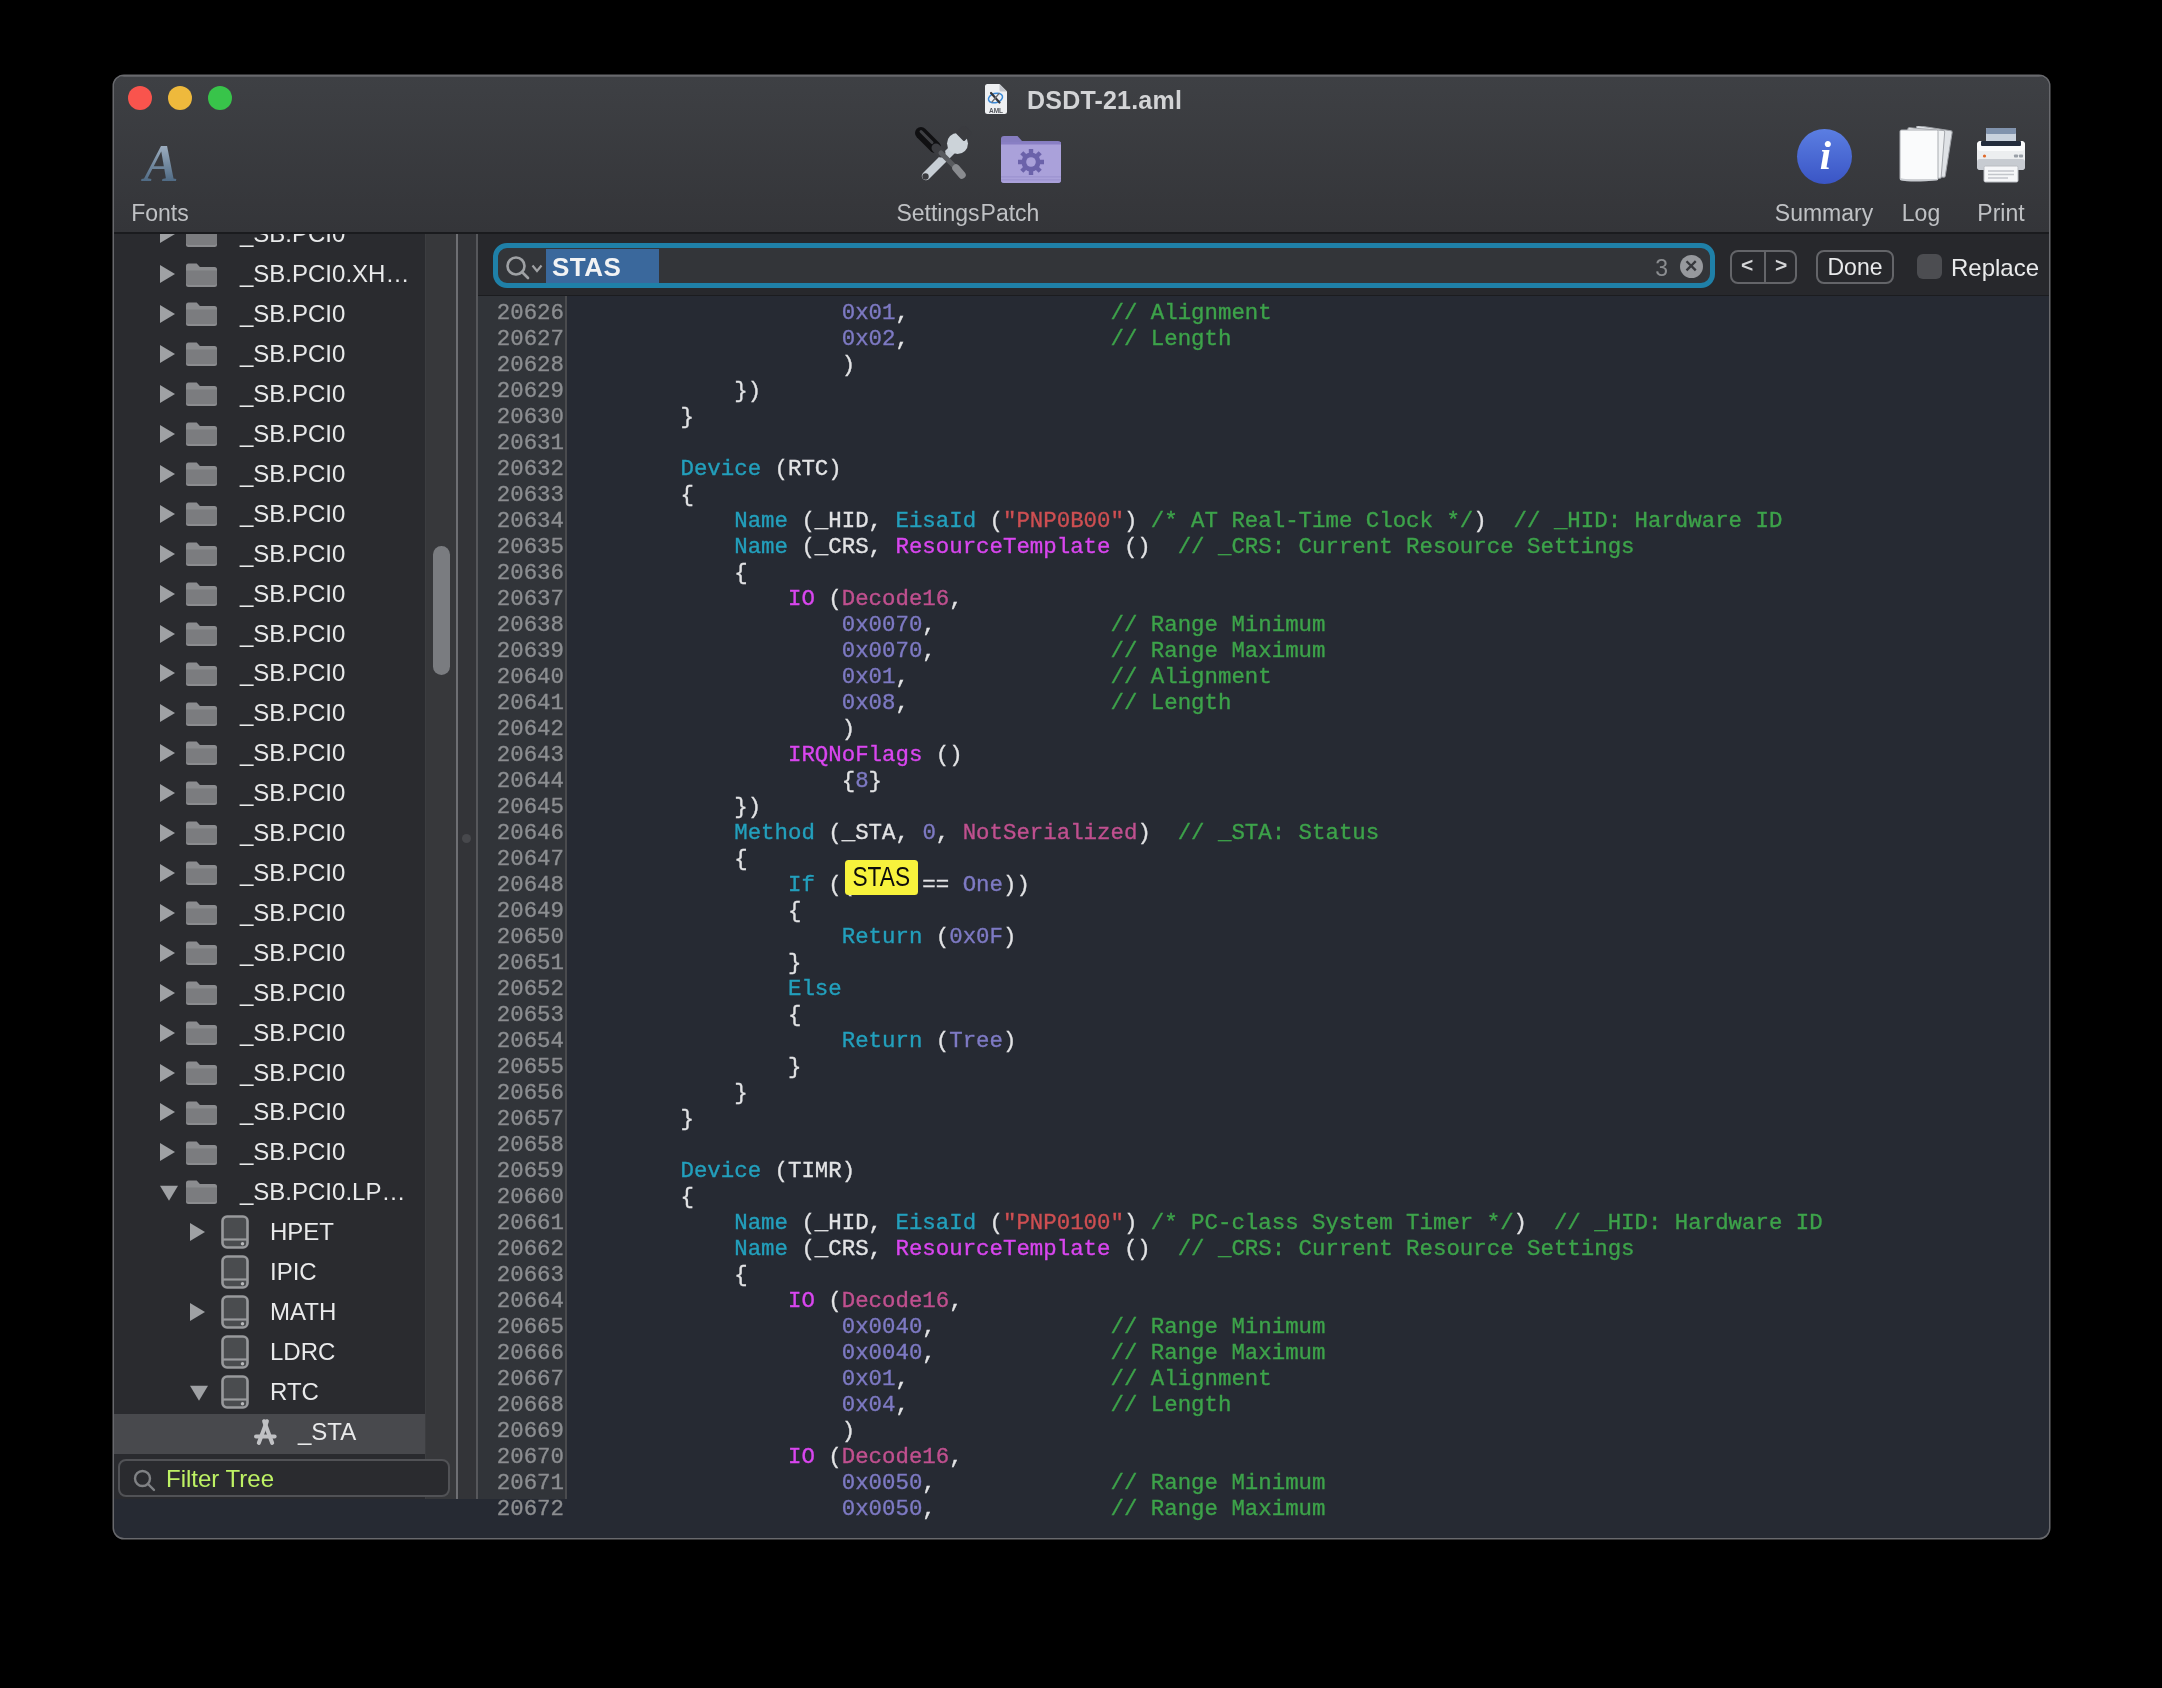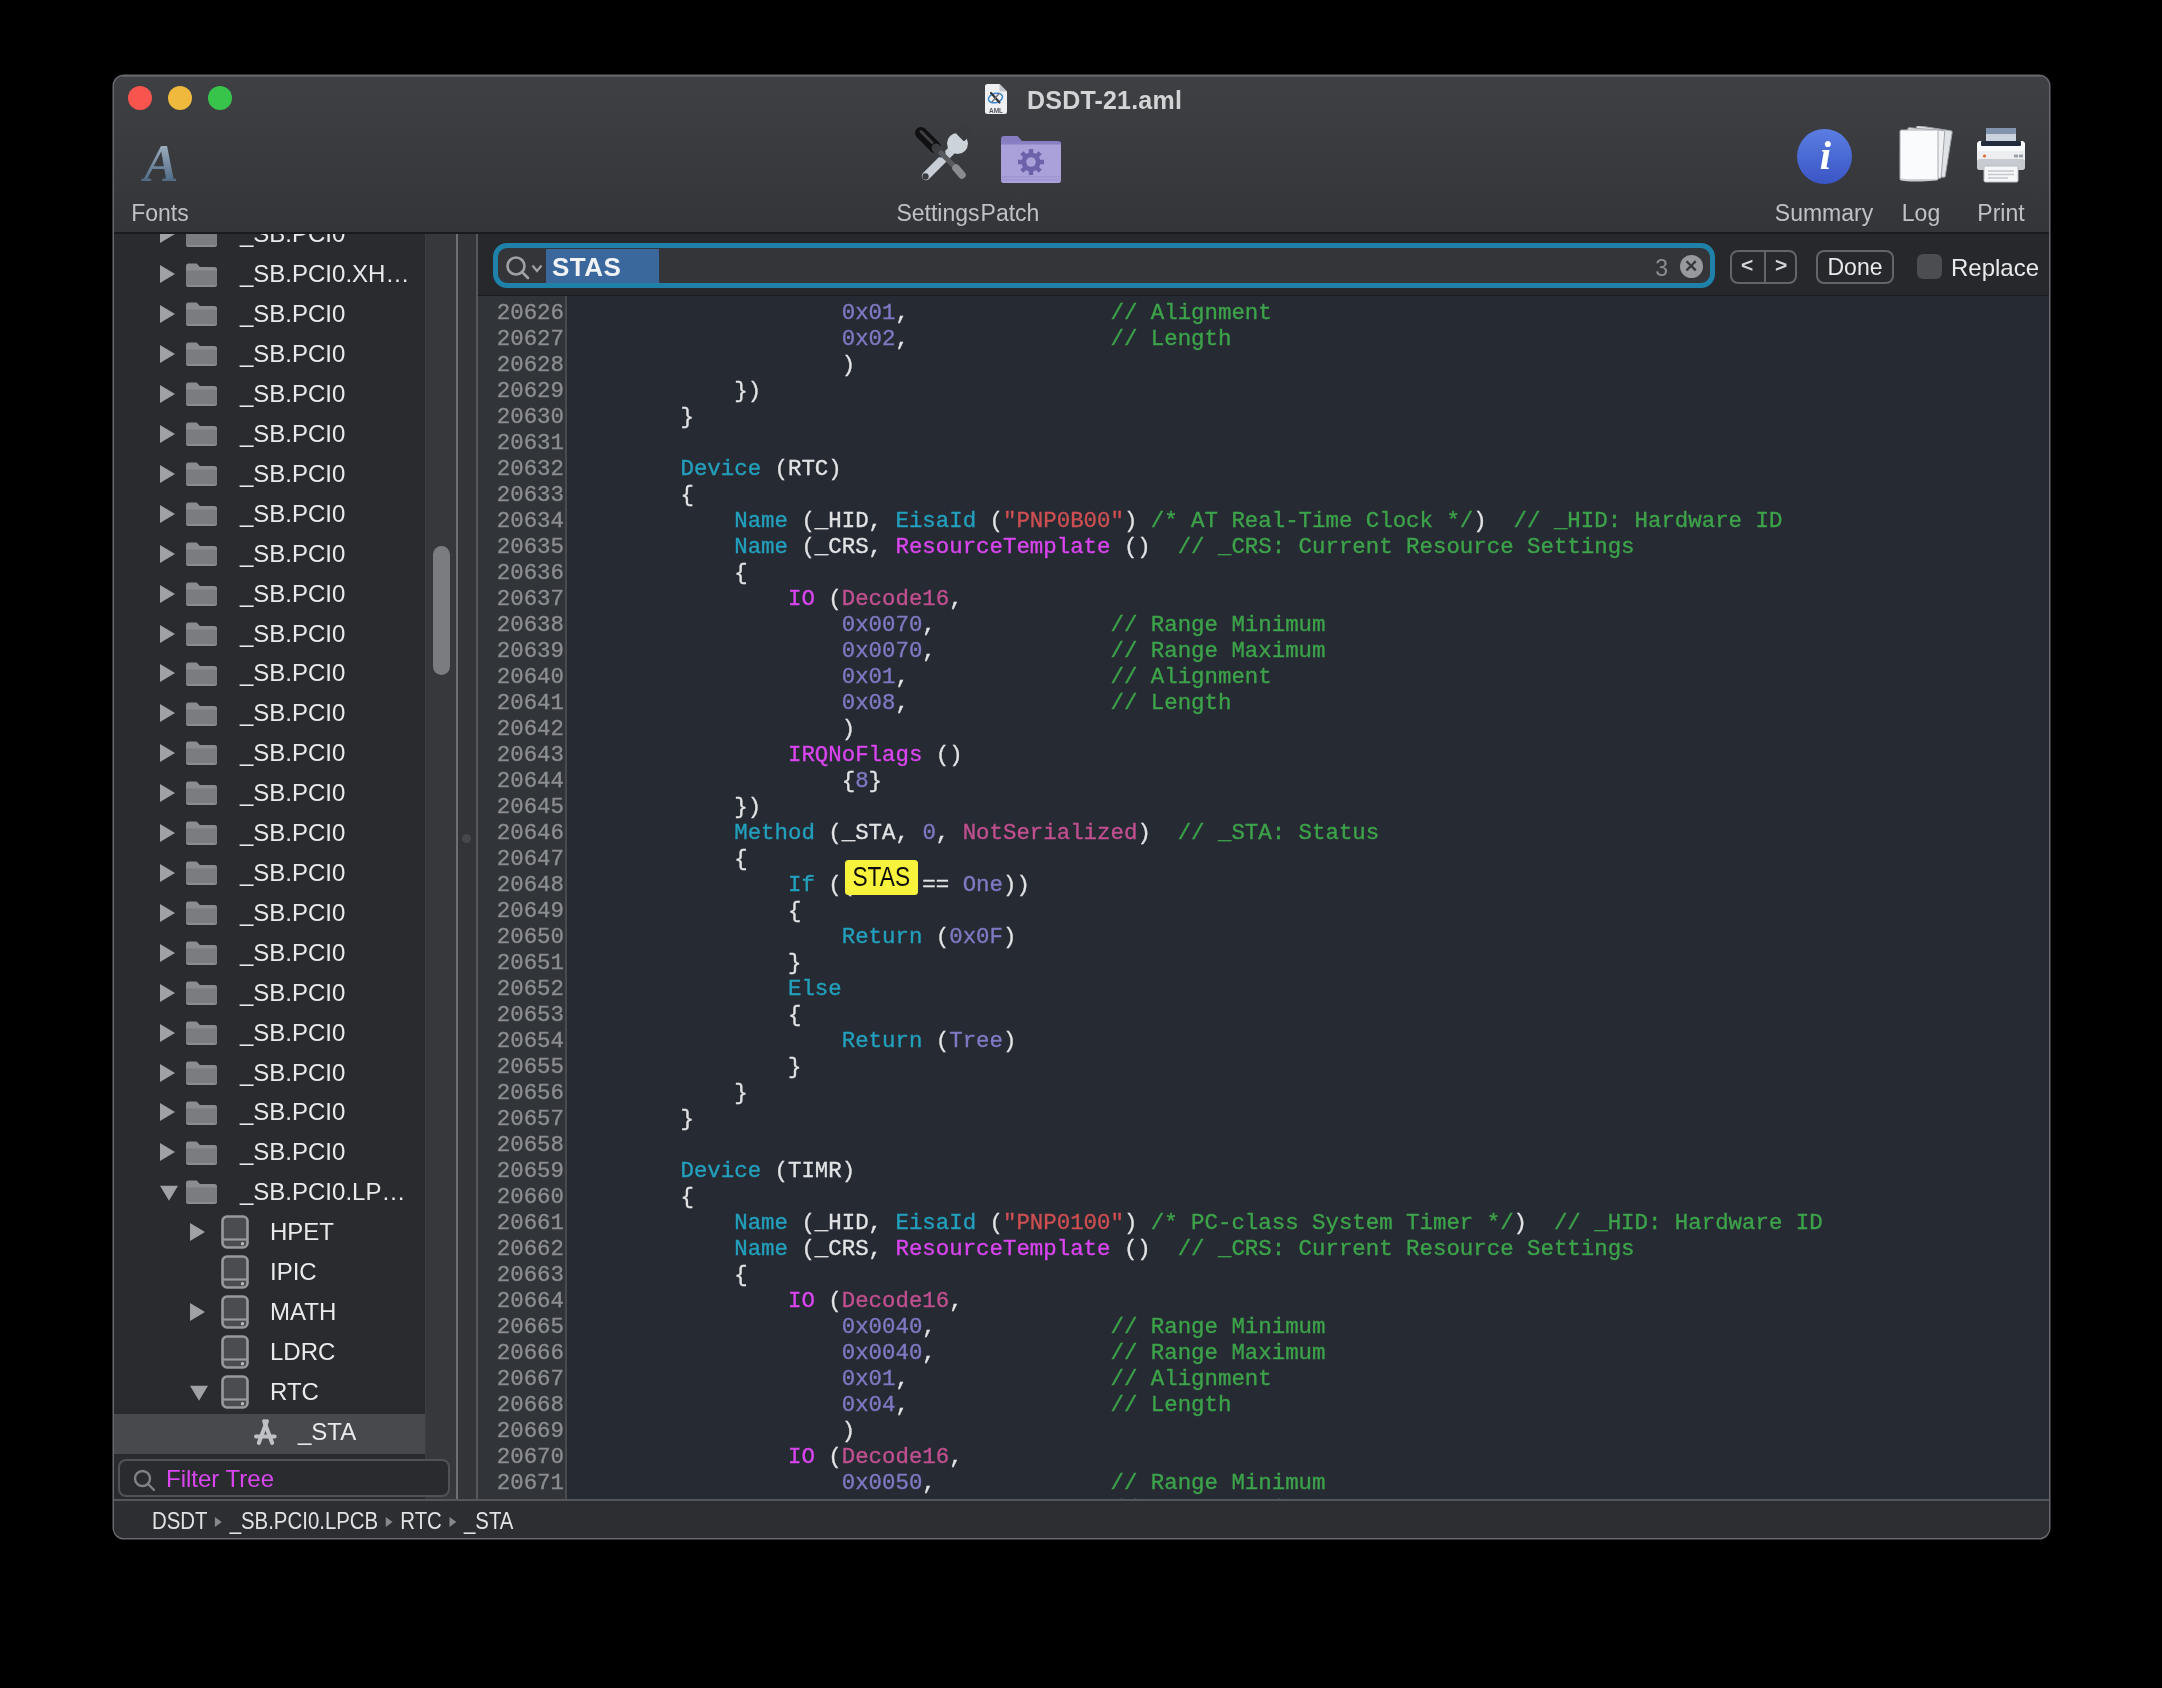--- a/index.html
+++ b/index.html
@@ -25,21 +25,21 @@
 #ddot { position:absolute; left:348px; top:757.5px; width:9px; height:9px; border-radius:50%; background:#47484c; }
 #selrow { position:absolute; left:0; top:1180px; width:364px; height:39.5px; background:#48494d; }
 .row { position:absolute; left:0; width:311px; height:39.75px; }
 .rt { position:absolute; top:50%; transform:translateY(-50%); font-size:24px; color:#e9eaeb; white-space:nowrap; }
 .ic { position:absolute; }
 .trir { position:absolute; top:50%; transform:translateY(-50%); width:0; height:0;
   border-left:15px solid #9fa1a4; border-top:9.5px solid transparent; border-bottom:9.5px solid transparent; }
 .trid { position:absolute; top:50%; transform:translateY(-42%); width:0; height:0;
   border-top:15px solid #9fa1a4; border-left:9.5px solid transparent; border-right:9.5px solid transparent; }
 #filter { position:absolute; left:4px; top:1383px; width:332px; height:38px; border:2px solid #515256; border-radius:8px; background:#2a2b2f; }
-#filter .ph { position:absolute; left:46px; top:4px; font-size:24px; color:#d946ef; }
+#filter .ph { position:absolute; left:46px; top:4px; font-size:24px; color:#bef264; }
 
 #status { position:absolute; left:0; top:1423px; width:1935px; height:39px; background:#2d2e31; border-top:2px solid #55565a; }
 #status .bc { position:absolute; left:38px; top:6px; font-size:24px; color:#e2e3e5; white-space:nowrap; transform:scaleX(0.85); transform-origin:0 0; }
 .bsep { display:inline-block; width:0; height:0; border-left:8px solid #87898c; border-top:5.5px solid transparent; border-bottom:5.5px solid transparent; margin:0 9px 2px 9px; }
 
 #editor { position:absolute; left:364px; top:158px; width:1571px; height:1265px; background:#262a33; }
 #findbar { position:absolute; left:364px; top:158px; width:1571px; height:62px; background:#27282c; border-bottom:1px solid #1b1c1f; }
 #sfield { position:absolute; left:379px; top:167px; width:1222px; height:45px; border:5px solid #1f80a8; border-radius:14px; background:#333539; }
 #ssel { position:absolute; left:432px; top:173px; width:113px; height:34px; background:#3a689c; }
 #stext { position:absolute; left:438px; top:176px; font-size:26px; font-weight:700; color:#f2f3f4; letter-spacing:0.5px; }
@@ -534,15 +534,12 @@
   <div id="sclear">✕</div>
   <div class="btn" id="segc">
       <div class="d"></div>
       <div class="chev" style="left:9px">&lt;</div>
       <div class="chev" style="left:43px">&gt;</div>
     </div>
   <div class="btn" id="done">Done</div>
   <div id="cbox"></div>
   <div id="replace">Replace</div>
 
-  <div id="status">
-      <div class="bc">DSDT<span class="bsep"></span>_SB.PCI0.LPCB<span class="bsep"></span>RTC<span class="bsep"></span>_STA</div>
-    </div>
 </div>
 </body></html>

